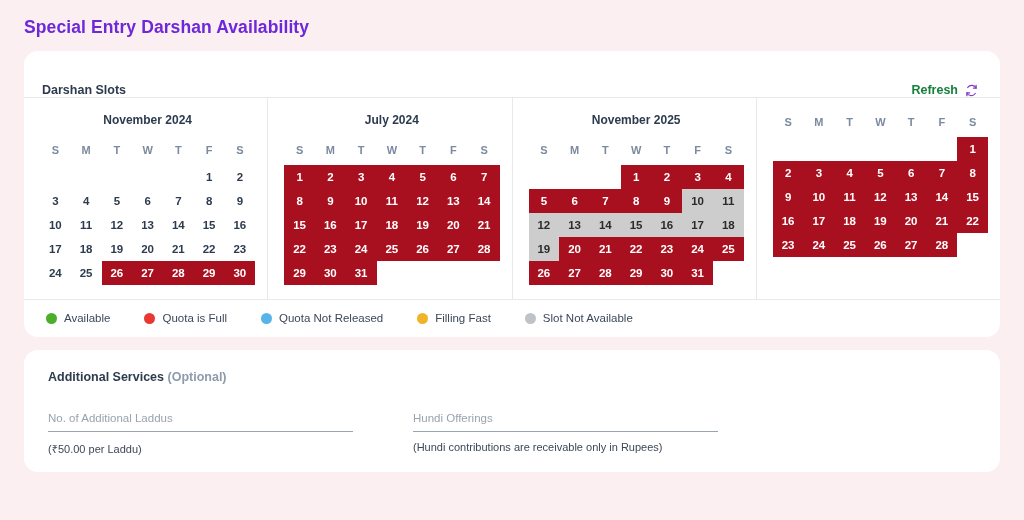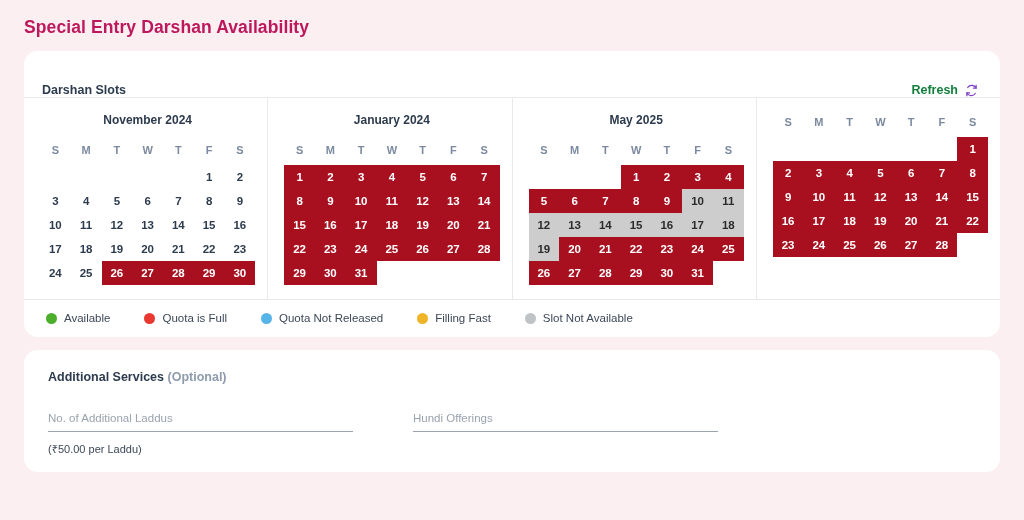--- a/index.html
+++ b/index.html
@@ -8,21 +8,21 @@
     width: 1024px;
     height: 520px;
     background: #fbeff1;
     font-family: "Liberation Sans", sans-serif;
     overflow: hidden;
   }
 
   .page-title {
     font-size: 17.5px;
     font-weight: bold;
-    color: #be185d;
+    color: #6d28d9;
     padding: 17px 0 0 24px;
     letter-spacing: 0.1px;
   }
 
   .card {
     background: #ffffff;
     border-radius: 14px;
     margin: 13px 24px 0 24px;
   }
 
@@ -242,21 +242,21 @@
           <div class="day ">24</div>
           <div class="day ">25</div>
           <div class="day full">26</div>
           <div class="day full">27</div>
           <div class="day full">28</div>
           <div class="day full">29</div>
           <div class="day full">30</div>
         </div>
       </div>
       <div class="month">
-        <div class="month-title">January 2024</div>
+        <div class="month-title">July 2024</div>
         <div class="weekdays">
           <div>S</div>
           <div>M</div>
           <div>T</div>
           <div>W</div>
           <div>T</div>
           <div>F</div>
           <div>S</div>
         </div>
         <div class="week">
@@ -299,21 +299,21 @@
           <div class="day full">29</div>
           <div class="day full">30</div>
           <div class="day full">31</div>
           <div class="day empty"></div>
           <div class="day empty"></div>
           <div class="day empty"></div>
           <div class="day empty"></div>
         </div>
       </div>
       <div class="month">
-        <div class="month-title">May 2025</div>
+        <div class="month-title">November 2025</div>
         <div class="weekdays">
           <div>S</div>
           <div>M</div>
           <div>T</div>
           <div>W</div>
           <div>T</div>
           <div>F</div>
           <div>S</div>
         </div>
         <div class="week">
@@ -445,15 +445,15 @@
 
 </div>
 
 <div class="card services-card">
   <div class="services-title">
     <span>Additional Services</span>
     <span class="optional">(Optional)</span>
   </div>
   <div class="fields" id="services-fields">
       <div class="field"><input type="text" placeholder="No. of Additional Laddus" style=""><div class="field-hint">(₹50.00 per Laddu)</div></div>
-      <div class="field"><input type="text" placeholder="Hundi Offerings" style=""></div>
+      <div class="field"><input type="text" placeholder="Hundi Offerings" style=""><div class="field-hint">(Hundi contributions are receivable only in Rupees)</div></div>
     </div>
 </div>
 
 </body></html>

